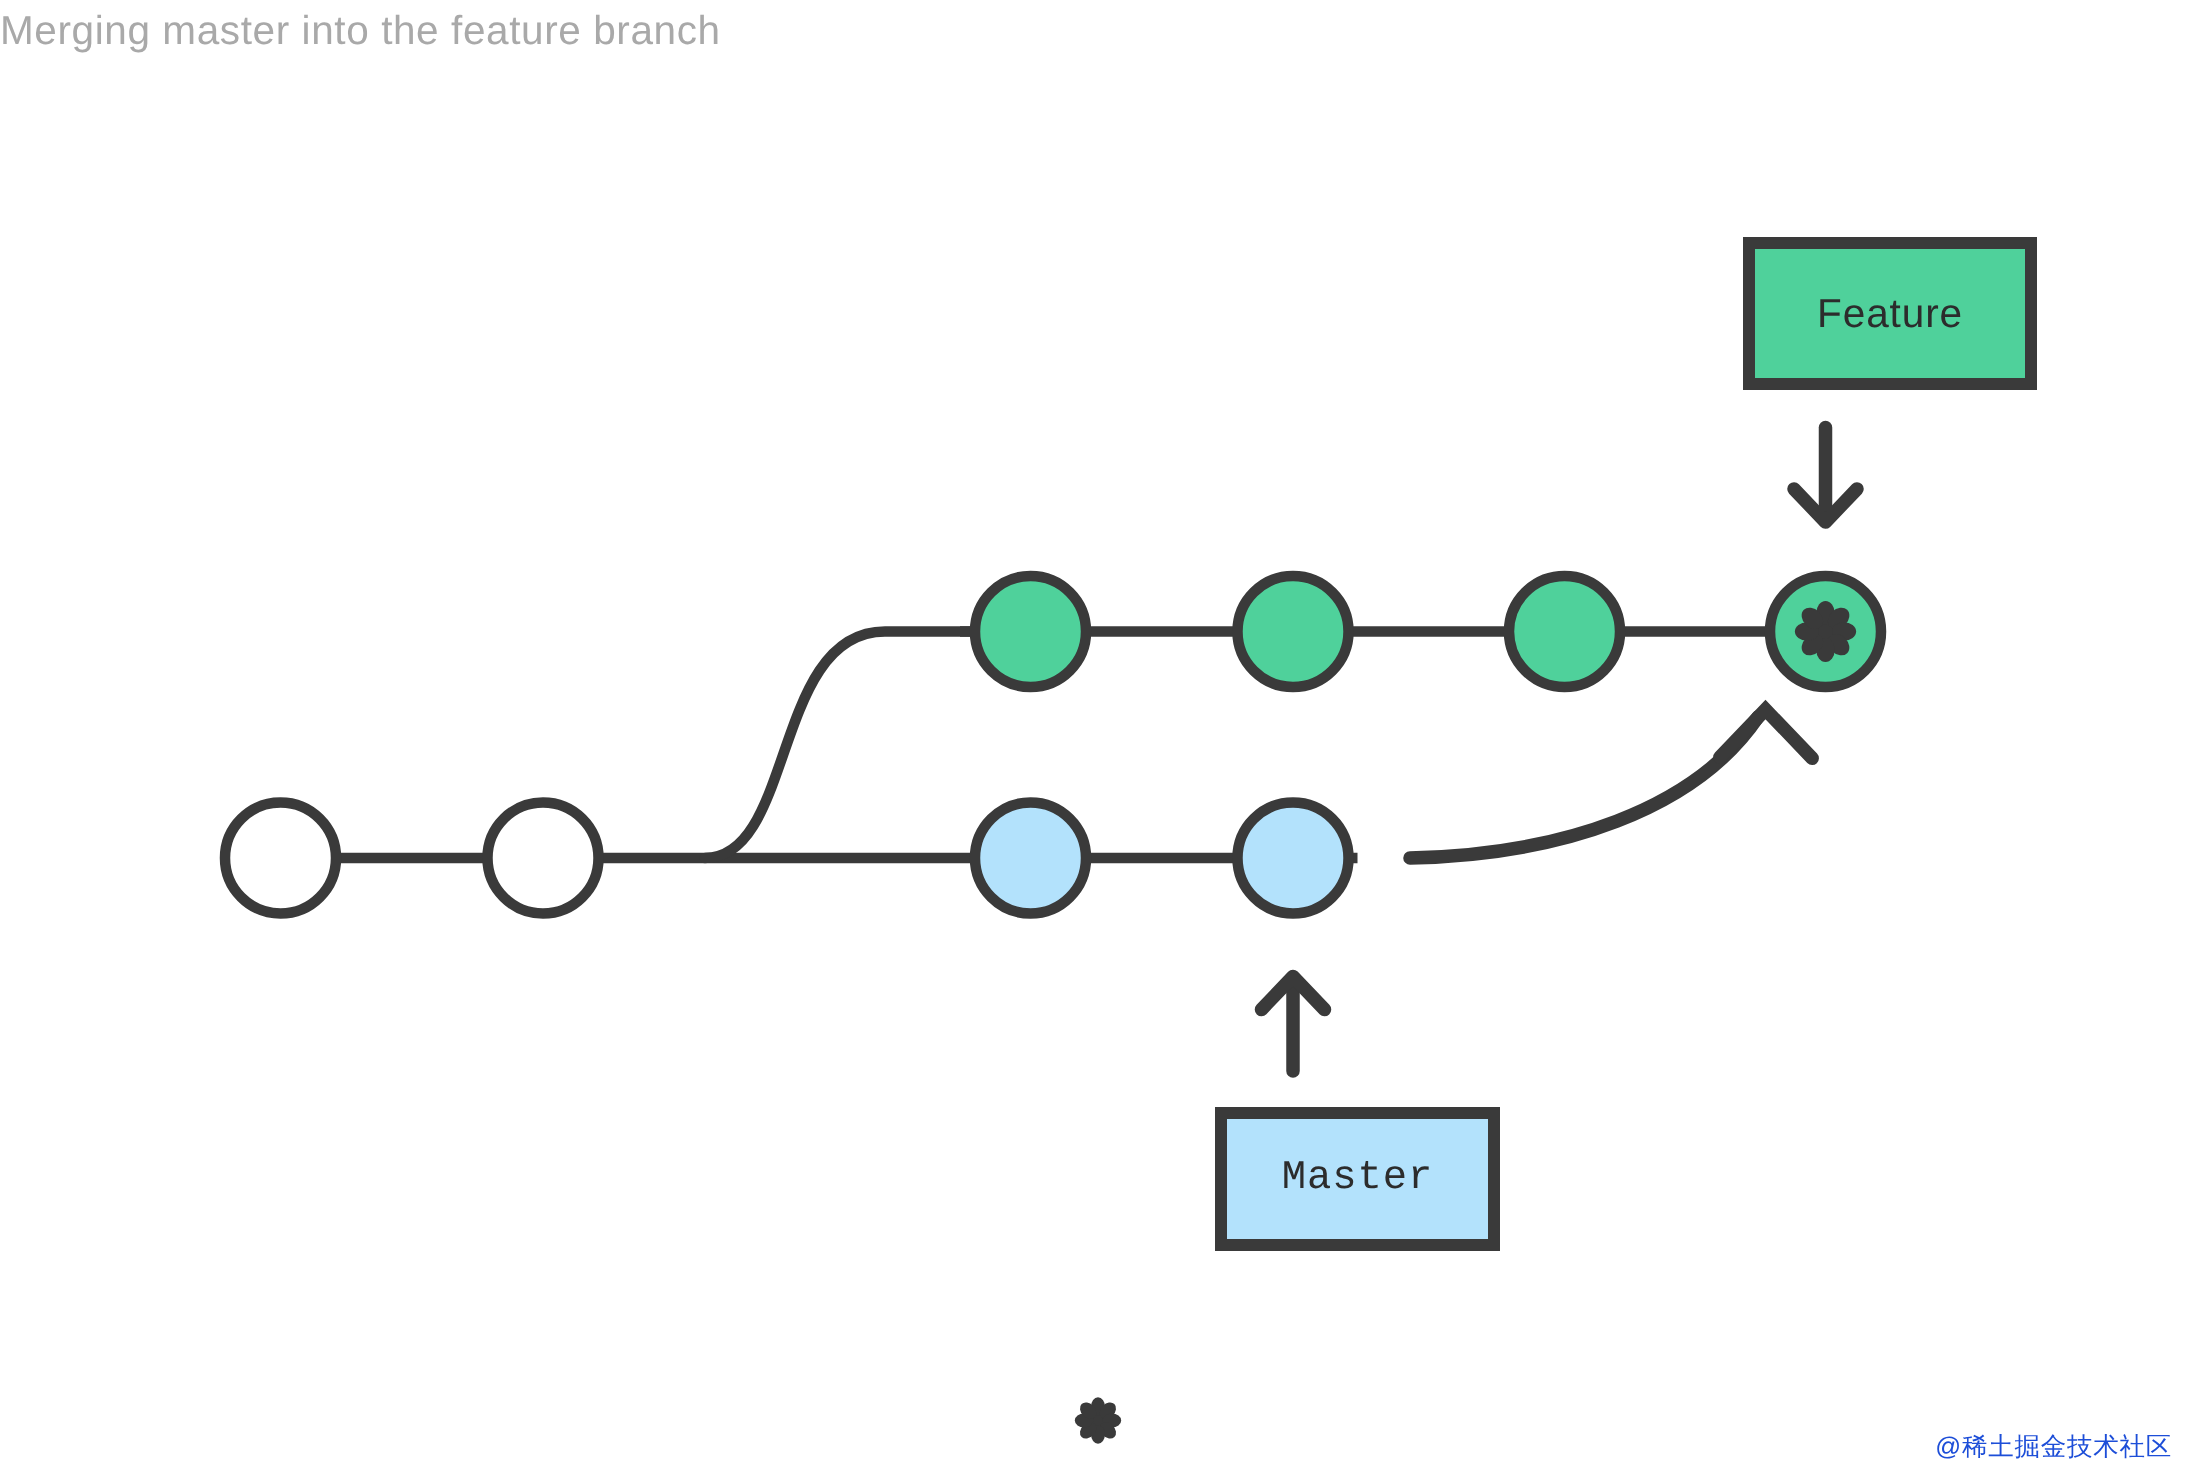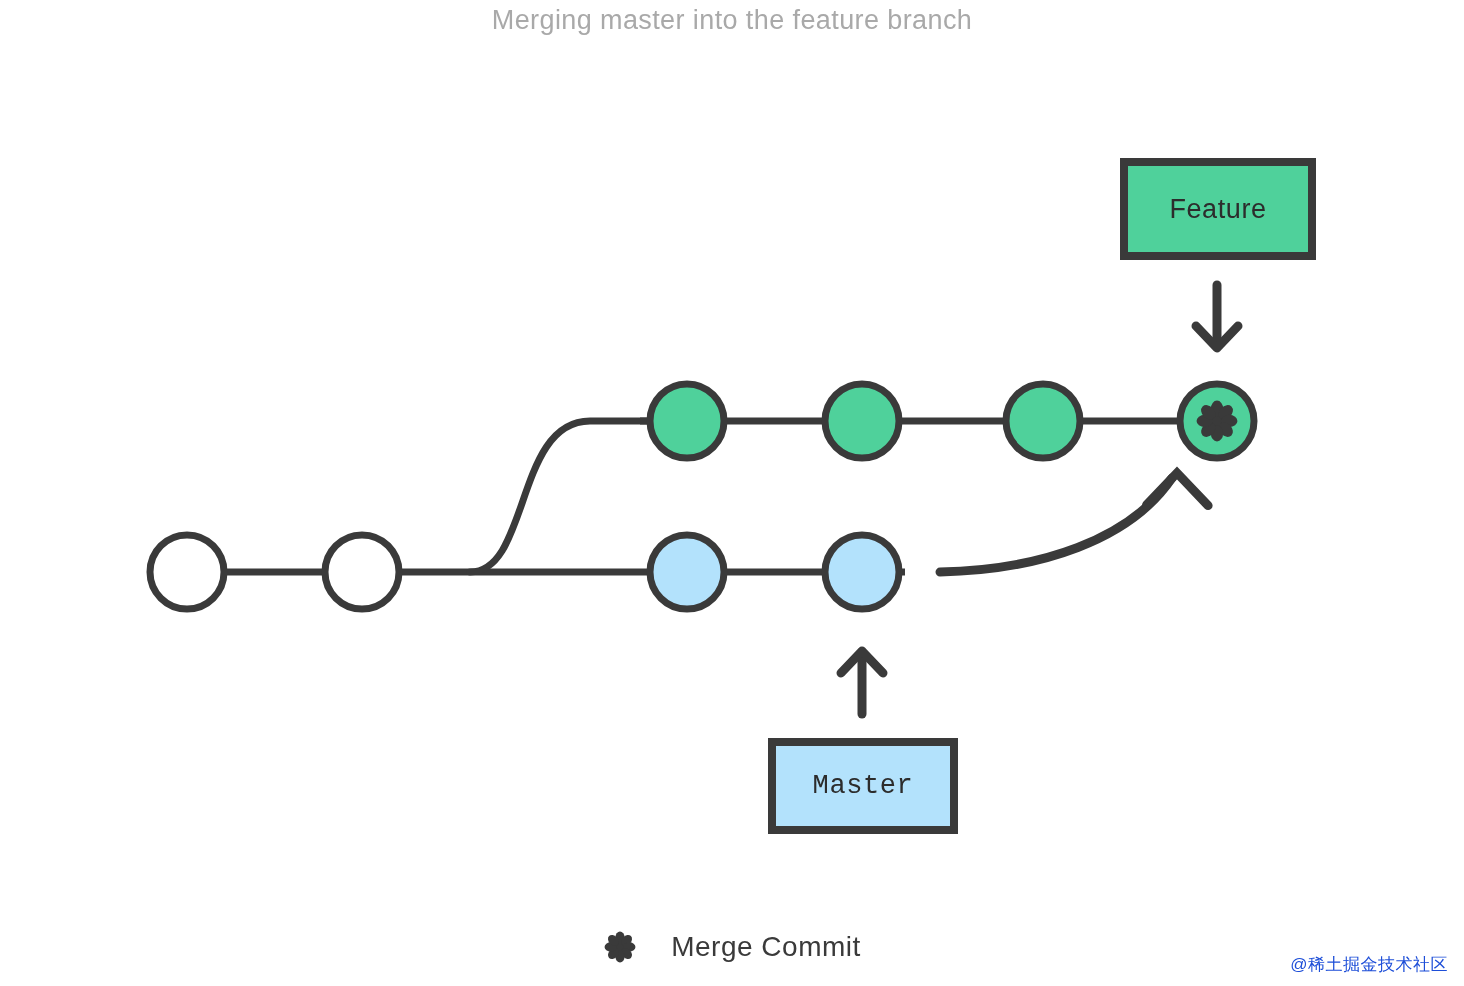--- a/index.html
+++ b/index.html
@@ -17,21 +17,21 @@
   #diagram-root {
     position: relative;
     width: 1464px;
     height: 986px;
   }
   .title {
     position: absolute;
     top: 5px;
     left: 0;
     width: 1464px;
-    text-align: center;
+    text-align: left;
     font-size: 27px;
     letter-spacing: 0.4px;
     color: #a9a9a9;
     font-weight: 400;
     white-space: nowrap;
   }
   .canvas {
     position: absolute;
     top: 0;
     left: 0;
@@ -39,20 +39,21 @@
   .label-box {
     position: absolute;
     box-sizing: border-box;
     border: 8px solid #3a3a3a;
     display: flex;
     align-items: center;
     justify-content: center;
     font-size: 27px;
     color: #2c2c2c;
     letter-spacing: 0.6px;
+    margin-left: 42px;
   }
   #feature-box {
     left: 1120px;
     top: 158px;
     width: 196px;
     height: 102px;
     background: #4fd19b;
   }
   #master-box {
     left: 768px;
@@ -164,18 +165,17 @@
       <circle cx="0" cy="0" r="7.6"></circle>
       <ellipse cx="0" cy="-12" rx="6" ry="8"></ellipse>
       <ellipse cx="0" cy="-12" rx="6" ry="8" transform="rotate(45)"></ellipse>
       <ellipse cx="0" cy="-12" rx="6" ry="8" transform="rotate(90)"></ellipse>
       <ellipse cx="0" cy="-12" rx="6" ry="8" transform="rotate(135)"></ellipse>
       <ellipse cx="0" cy="-12" rx="6" ry="8" transform="rotate(180)"></ellipse>
       <ellipse cx="0" cy="-12" rx="6" ry="8" transform="rotate(225)"></ellipse>
       <ellipse cx="0" cy="-12" rx="6" ry="8" transform="rotate(270)"></ellipse>
       <ellipse cx="0" cy="-12" rx="6" ry="8" transform="rotate(315)"></ellipse>
     </svg>
-    <span class="legend-label">Merge Commit</span>
   </div>
 
   <div class="watermark">@稀土掘金技术社区</div>
 
 </div>
 
 </body></html>

